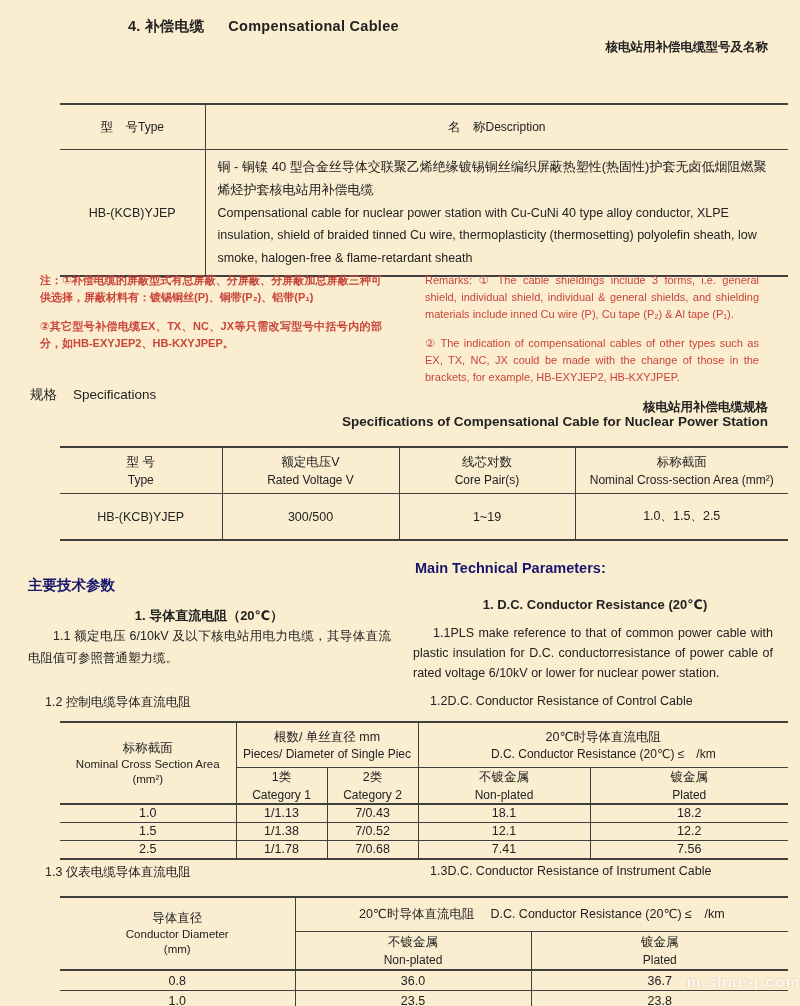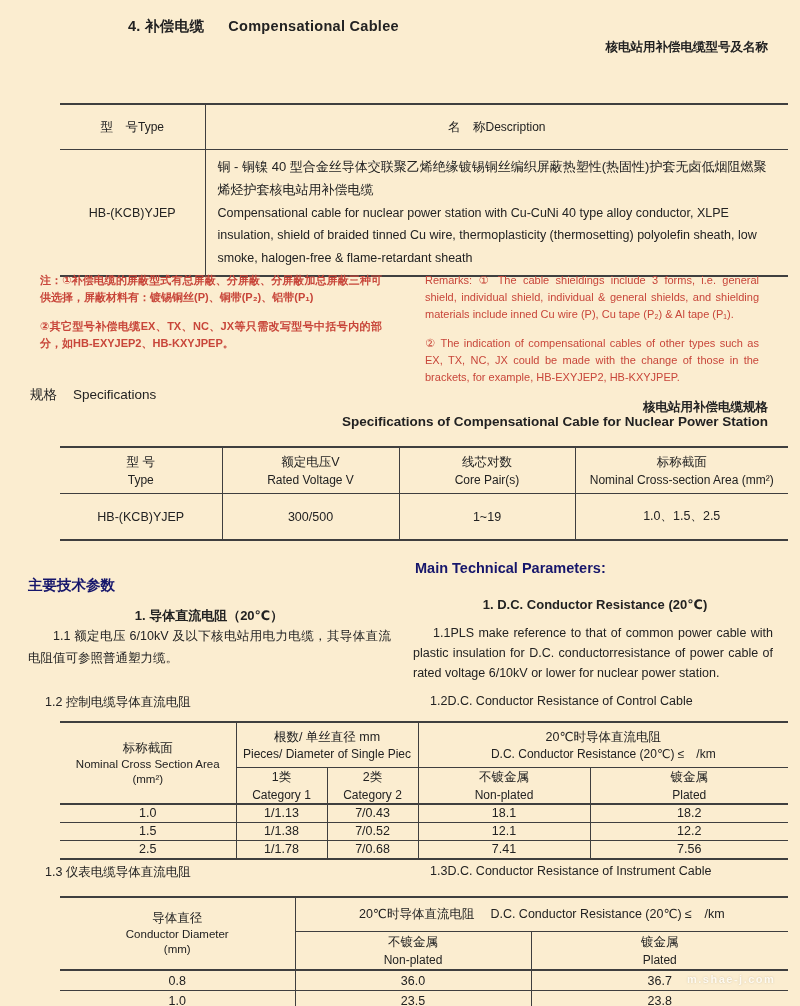--- a/index.html
+++ b/index.html
@@ -74,21 +74,21 @@
   .t3 .grow td{height:44px;}
   .t3 .srow td{height:34px;}
   .t3 .drow td{height:17px;font-size:12.5px;}
 
   .t4{left:60px;top:896px;width:728px;}
   .t4 .grow td{height:33px;font-size:12.5px;}
   .t4 .srow td{height:37px;}
   .t4 .drow td{height:19px;font-size:12.5px;}
 
   .watermark{
-    left:687px;top:973px;font-size:11px;font-weight:bold;letter-spacing:1.5px;
+    left:687px;top:973px;font-size:15px;font-weight:bold;letter-spacing:1.5px;
     color:var(--watermark);opacity:.72;white-space:nowrap;
     text-shadow:0 0 2px rgba(150,130,90,.55);
   }
 </style>
 </head>
 <body>
 
 <div class="page">
 
   <div class="abs doc-title">

